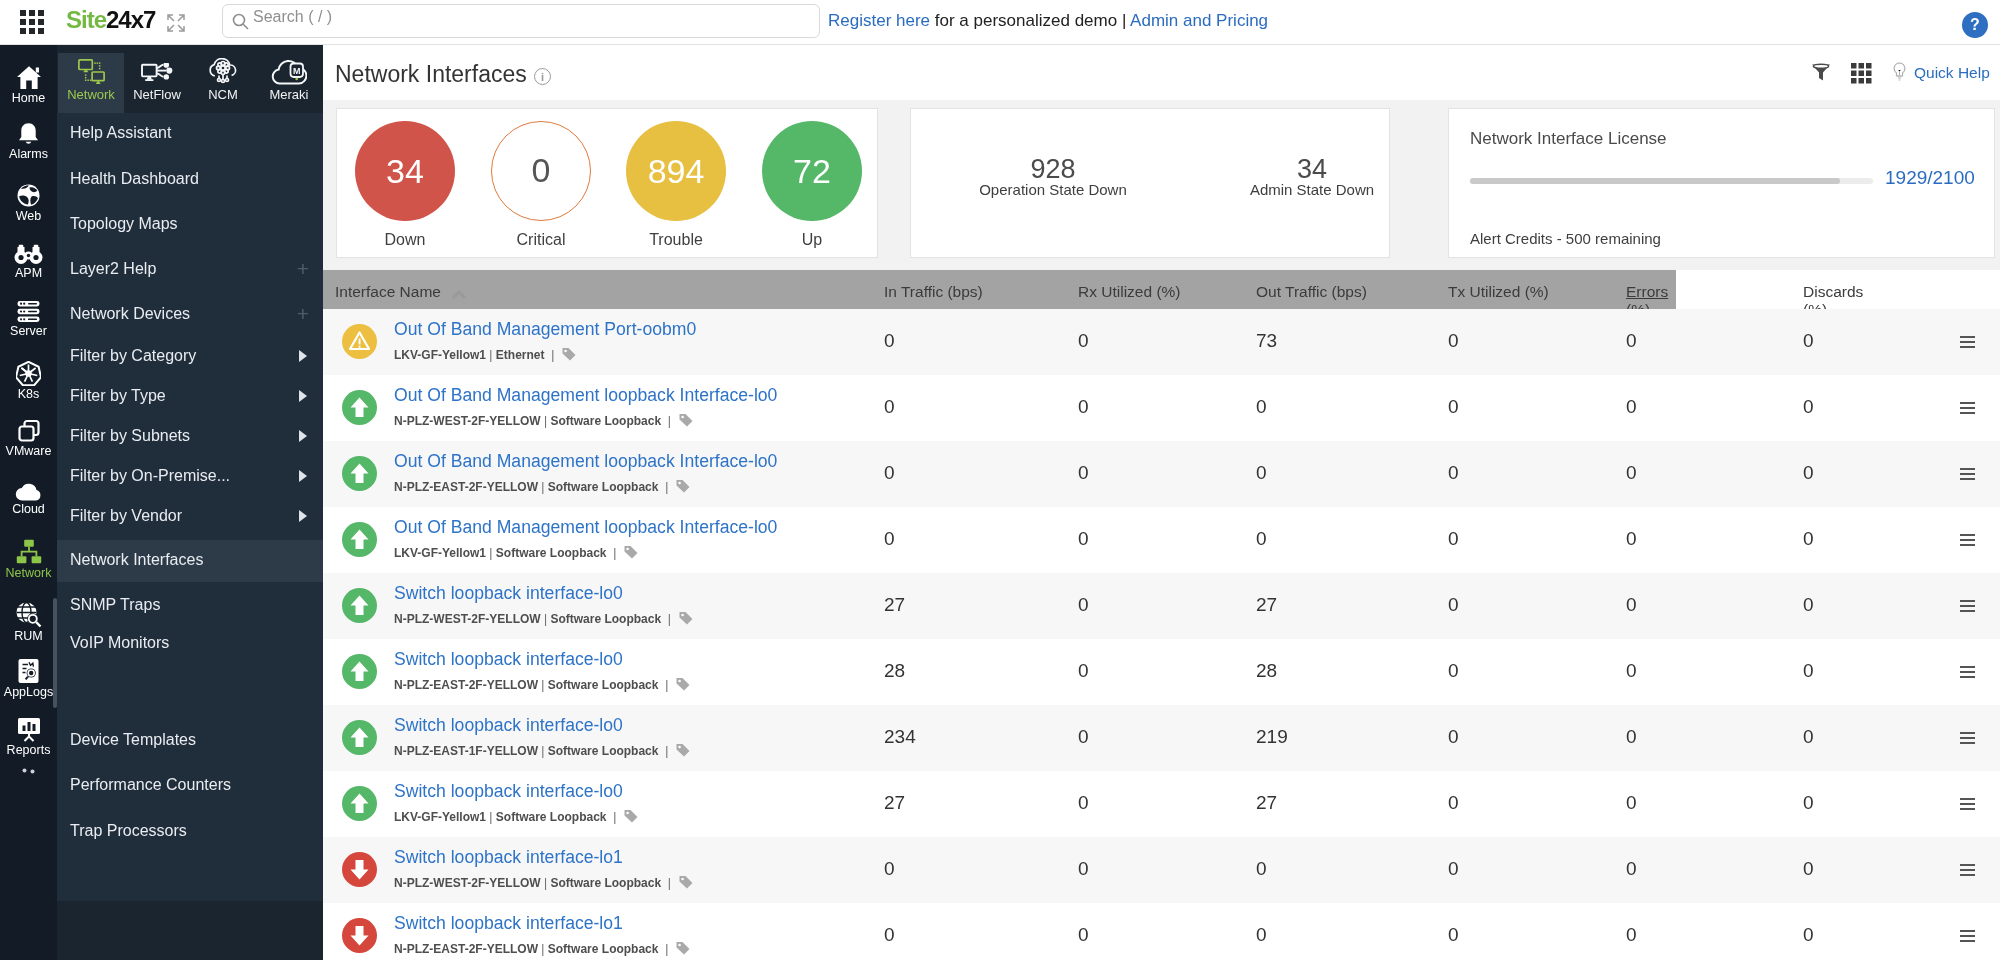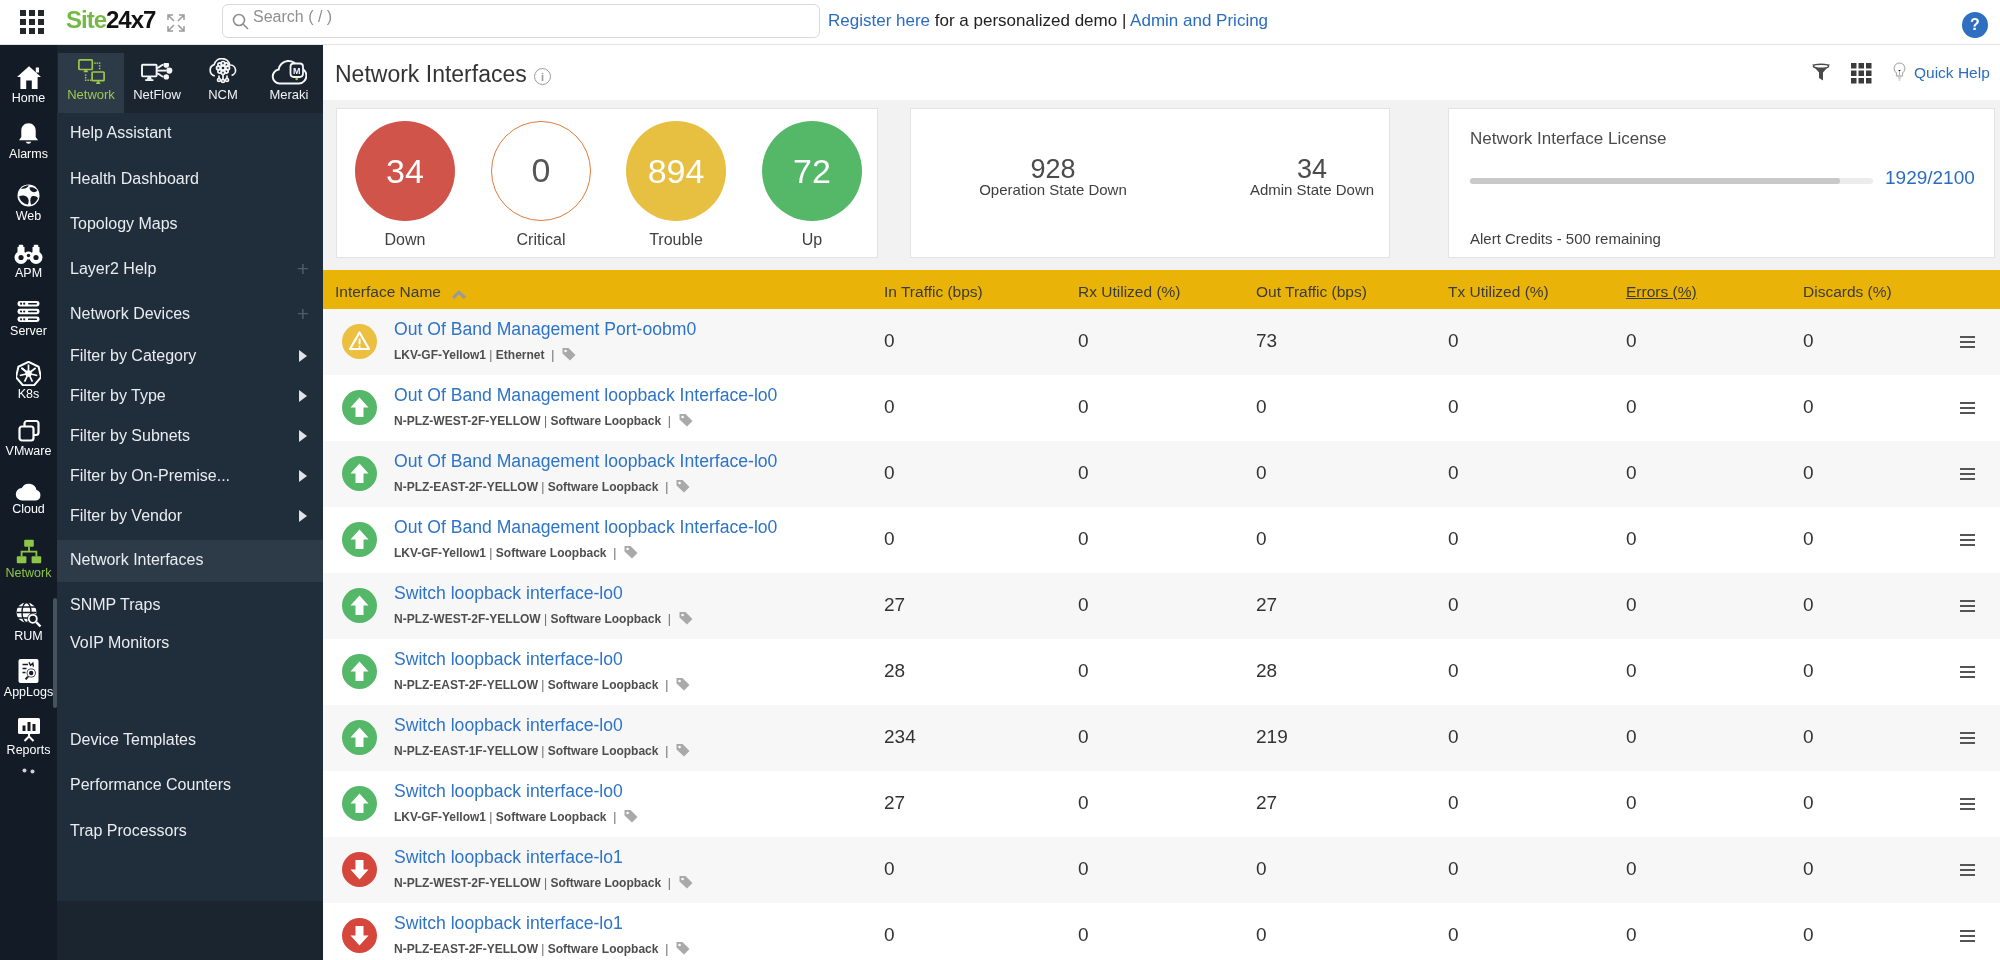--- a/index.html
+++ b/index.html
@@ -47,21 +47,21 @@
   color:#9a9a9a; font-size:11px; text-align:center; line-height:16px; font-weight:bold; }
 #qh { position:absolute; left:1591px; top:19px; font-size:15.5px; color:#2a6cc0; }
 .card { position:absolute; top:63px; height:150px; background:#fff; border:1px solid #e3e3e4; }
 .circ { position:absolute; top:12px; width:100px; height:100px; border-radius:50%;
   text-align:center; line-height:100px; font-size:34px; color:#fff; }
 .clbl { position:absolute; top:122px; width:100px; text-align:center; font-size:16px; color:#3f3f3f; }
 .stat { position:absolute; text-align:center; }
 .stat .n { font-size:27px; color:#4b4b4b; line-height:27px; }
 .stat .l { font-size:15px; color:#3e3e3e; margin-top:-2px; }
 #table { position:absolute; left:0; top:225px; width:1677px; height:690px; background:#fff; }
-#thead { position:absolute; left:0; top:0; width:1677px; height:39px; background:#eab308;
+#thead { position:absolute; left:0; top:0; width:1353px; height:39px; background:#a3a3a3;
   font-size:15.5px; color:#3b3b3b; }
 #thead div { position:absolute; top:13px; }
 .row { position:absolute; left:0; width:1677px; height:66px; }
 .row.odd { background:#f7f7f8; }
 .row .nm { position:absolute; left:71px; top:10px; font-size:17.6px; color:#2d73c8; }
 .row .sb { position:absolute; left:71px; top:37px; font-size:12px; font-weight:bold; color:#4e4e4e; }
 .row .v { position:absolute; top:21px; font-size:19px; color:#333; }
 .row .hb { position:absolute; left:1637px; top:27px; width:15px; height:12px; }
 .row .hb div { height:2px; background:#555; margin-bottom:3px; }
 </style>

